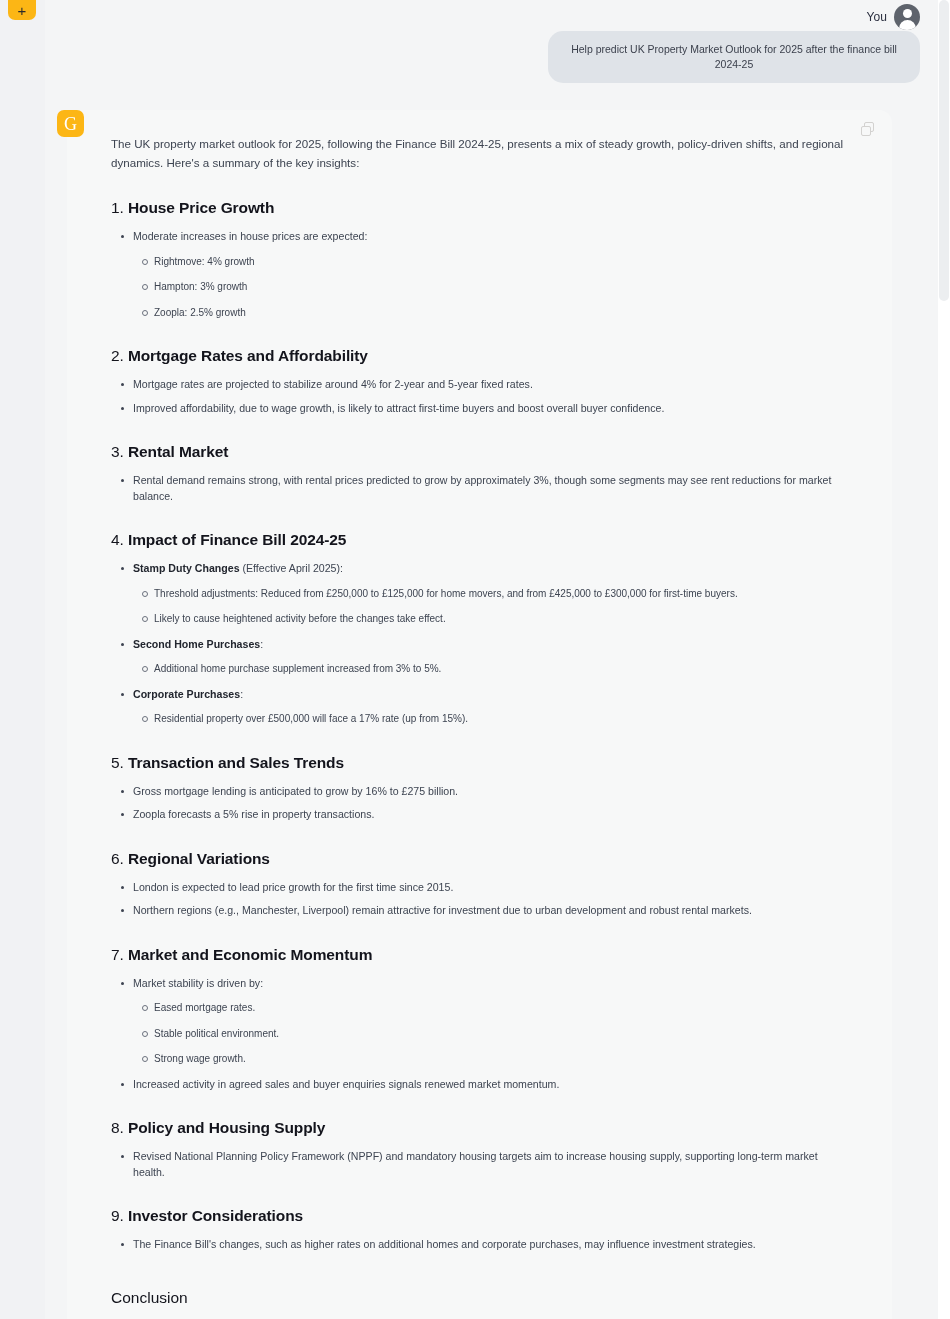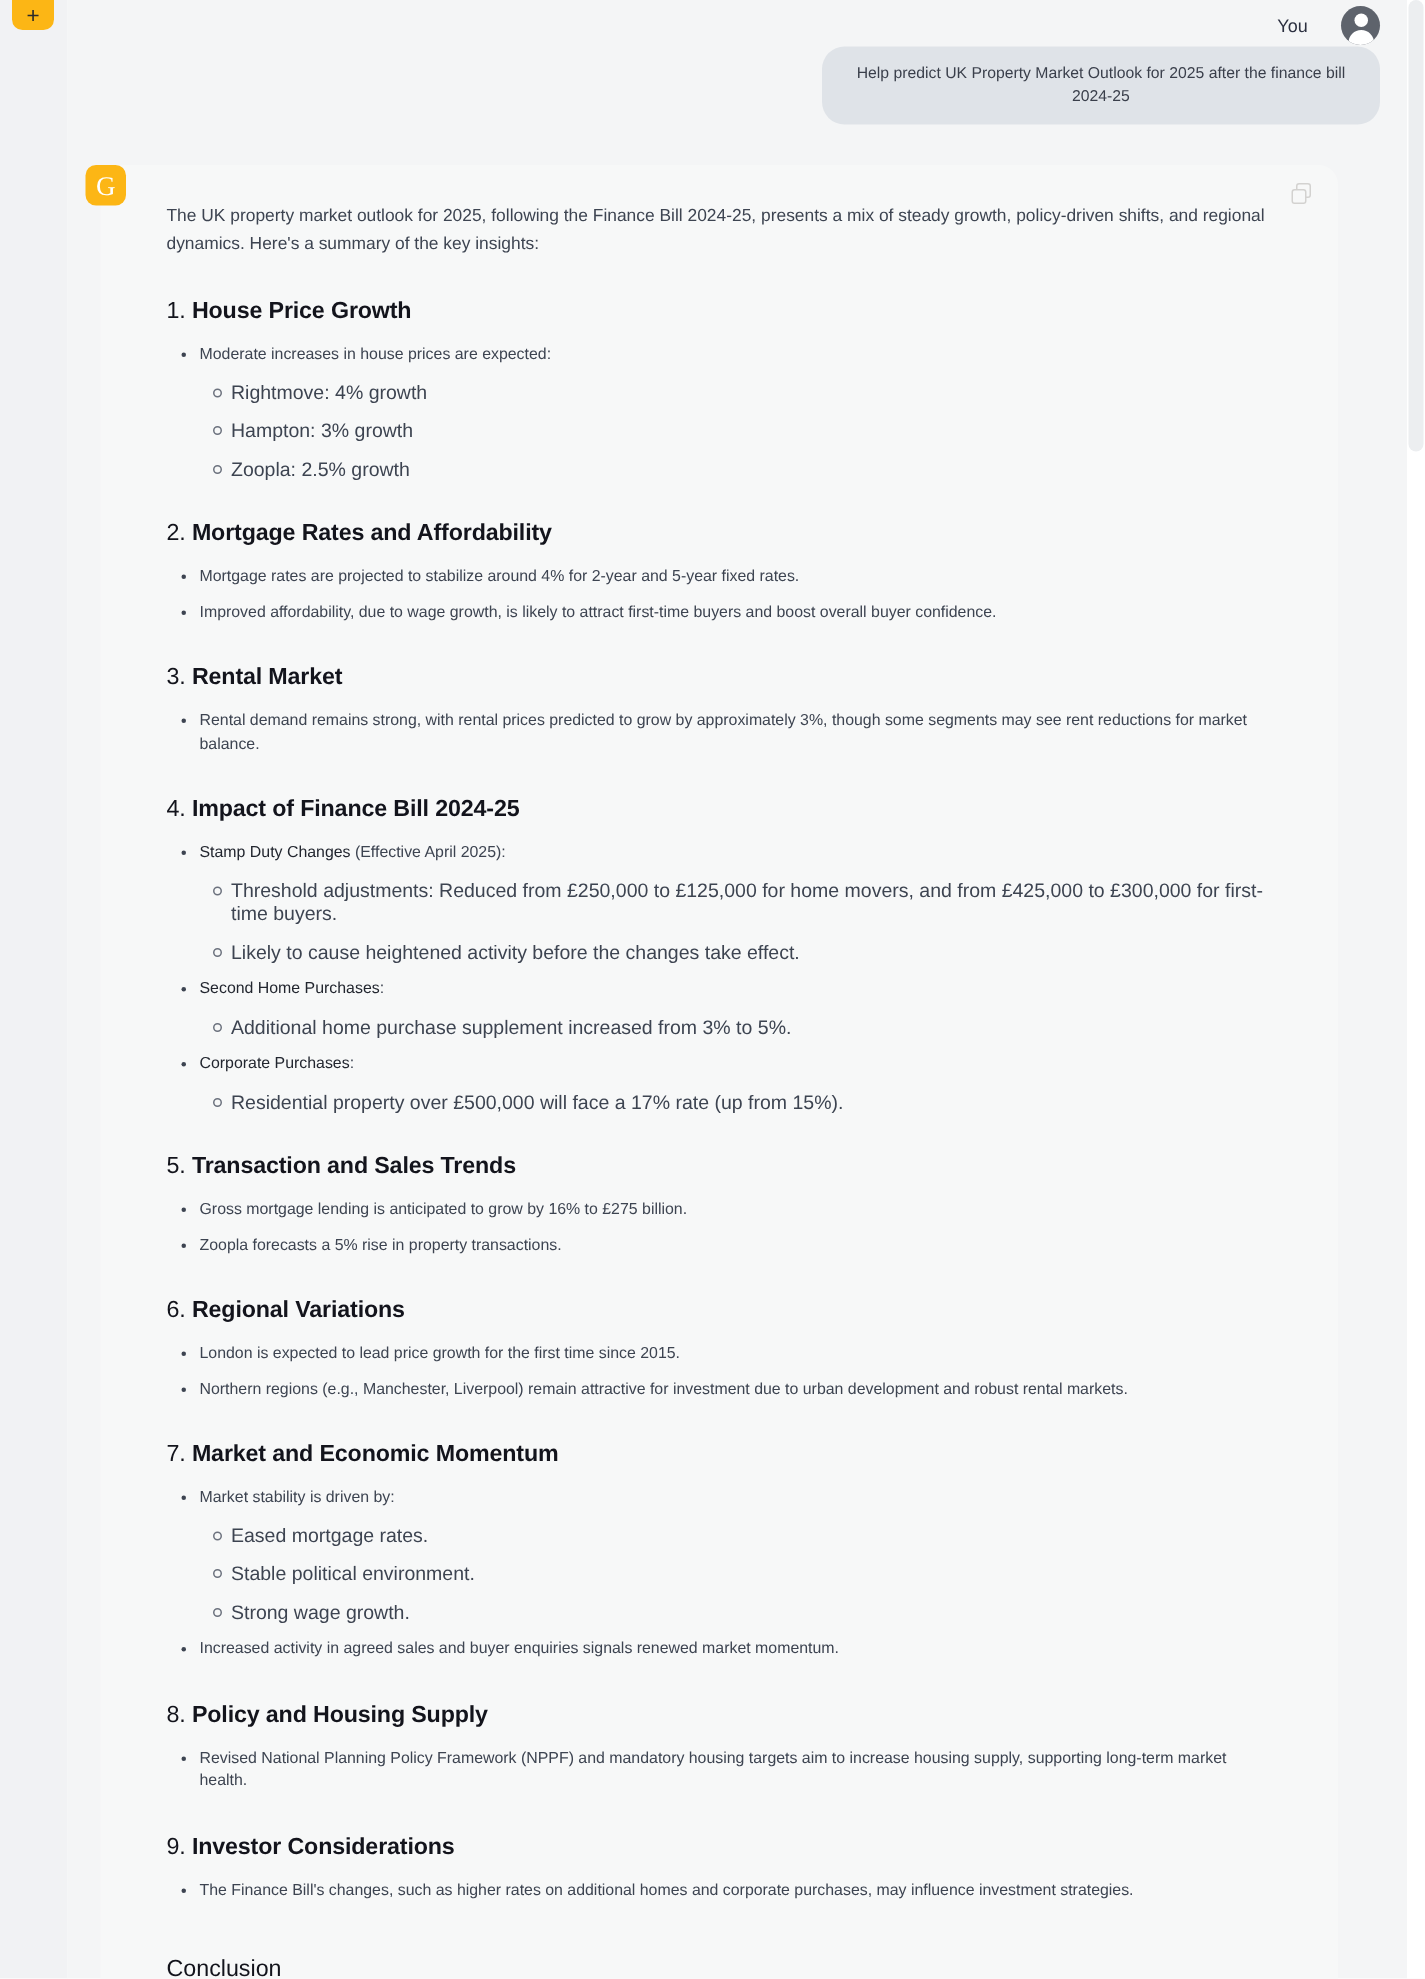--- a/index.html
+++ b/index.html
@@ -91,21 +91,21 @@
 
   
   #user-turn {
     position: relative;
     padding: 0 10px 0 0;
   }
   #user-header {
     display: flex;
     align-items: center;
     justify-content: flex-end;
-    gap: 22px;
+    gap: 7px;
     padding-top: 5px;
     padding-right: 8px;
     height: 28px;
   }
   #user-name {
     font-size: 12px;
     color: #2c3040;
     font-weight: 400;
     letter-spacing: .1px;
   }
@@ -253,35 +253,35 @@
     background: #3d4451;
   }
   ul.level2 {
     list-style: none;
     margin: 9px 0 10px 0;
     padding: 0;
   }
   ul.level2 > li.b2 {
     position: relative;
     padding-left: 21px;
-    font-size: 13px;
+    font-size: 10px;
     line-height: 15.5px;
     color: #3d4451;
     margin-bottom: 10px;
   }
   ul.level2 > li.b2::before {
     content: "";
     position: absolute;
     left: 9px; top: 5px;
     width: 4px; height: 4px;
     border-radius: 50%;
     border: 1px solid #6c727e;
     background: transparent;
   }
-  .lead { font-weight: 400; color: #22262f; }
+  .lead { font-weight: 700; color: #22262f; }
 
   .conclusion-para {
     font-size: 10.6px;
     line-height: 15.8px;
     color: #3d4451;
   }
 </style>
 </head>
 <body>
 

